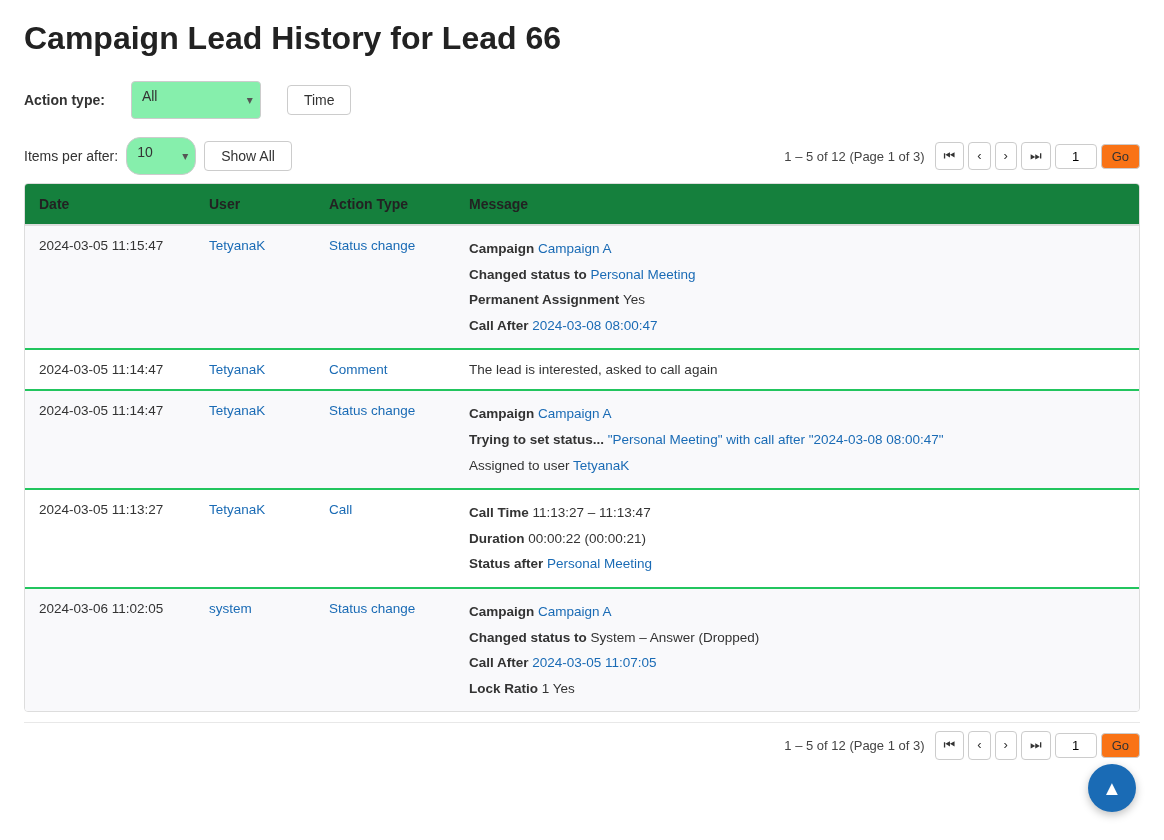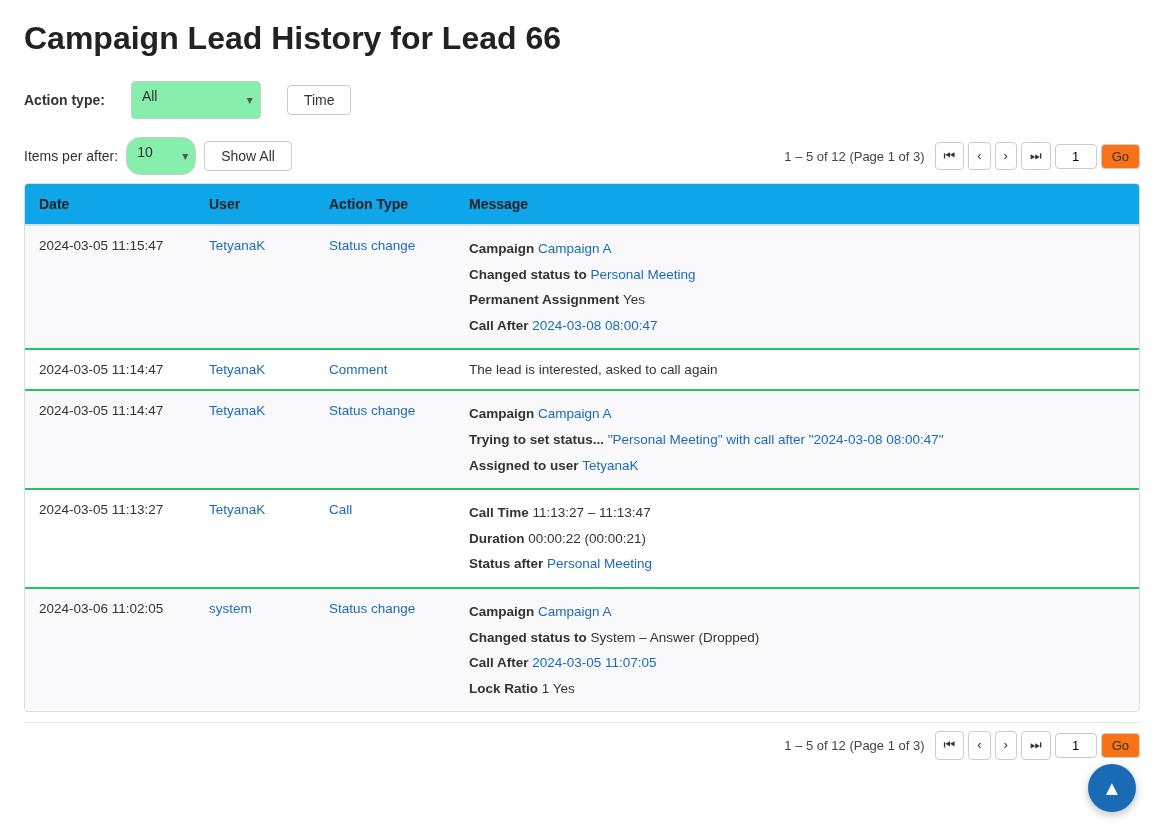--- a/index.html
+++ b/index.html
@@ -118,21 +118,21 @@
     .table-container {
       border: 1px solid #ddd;
       border-radius: 4px;
       overflow: hidden;
     }
     table {
       width: 100%;
       border-collapse: collapse;
     }
     thead tr {
-      background: #0ea5e9;
+      background: #15803d;
       border-bottom: 2px solid #ddd;
     }
     thead th {
       padding: 12px 14px;
       text-align: left;
       font-weight: 700;
       font-size: 14px;
       color: #222;
     }
     tbody tr {
@@ -262,21 +262,21 @@
             <td class="col-action"><span class="link-blue">Comment</span></td>
             <td class="col-message"><span>The lead is interested, asked to call again</span></td>
           </tr>
           <tr>
             <td class="col-date">2024-03-05 11:14:47</td>
             <td class="col-user"><span class="link-blue">TetyanaK</span></td>
             <td class="col-action"><span class="link-blue">Status change</span></td>
             <td class="col-message">
               <span class="msg-line"><span style="font-weight: 700;">Campaign </span><span class="link-blue">Campaign A</span></span>
               <span class="msg-line"><span style="font-weight: 700;">Trying to set status... </span><span class="link-blue">"Personal Meeting" with call after "2024-03-08 08:00:47"</span></span>
-              <span class="msg-line"><span style="font-weight: 700;">Assigned to user </span><span class="link-blue">TetyanaK</span></span>
+              <span class="msg-line"><span style="font-weight: 400;">Assigned to user </span><span class="link-blue">TetyanaK</span></span>
             </td>
           </tr>
           <tr>
             <td class="col-date">2024-03-05 11:13:27</td>
             <td class="col-user"><span class="link-blue">TetyanaK</span></td>
             <td class="col-action"><span class="link-blue">Call</span></td>
             <td class="col-message">
               <span class="msg-line"><span style="font-weight: 700;">Call Time </span><span>11:13:27 – 11:13:47</span></span>
               <span class="msg-line"><span style="font-weight: 700;">Duration </span><span>00:00:22 (00:00:21)</span></span>
               <span class="msg-line"><span style="font-weight: 700;">Status after </span><span class="link-blue">Personal Meeting</span></span>

